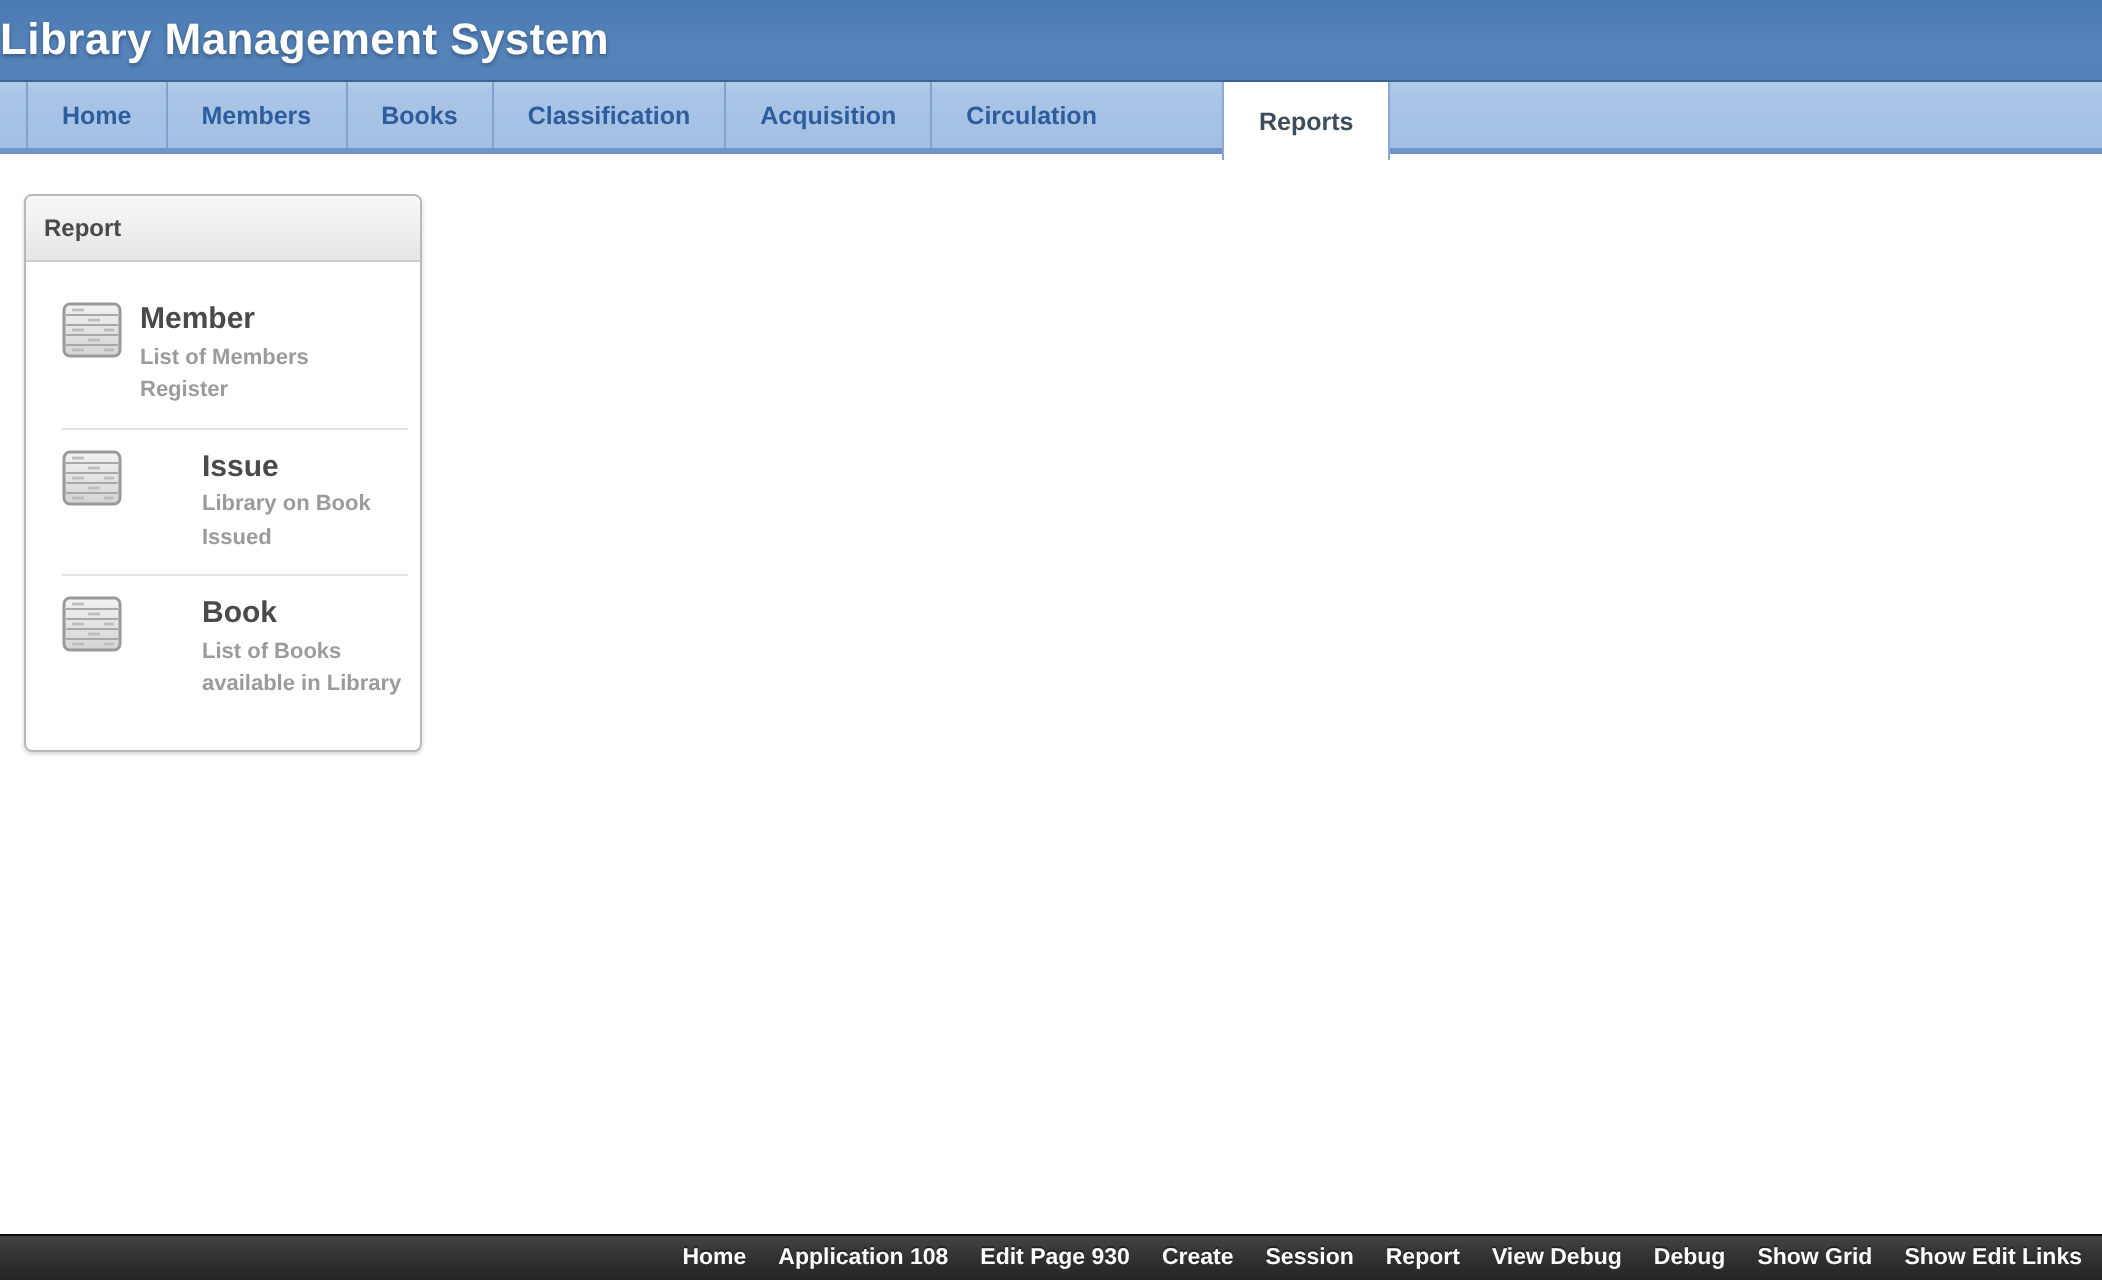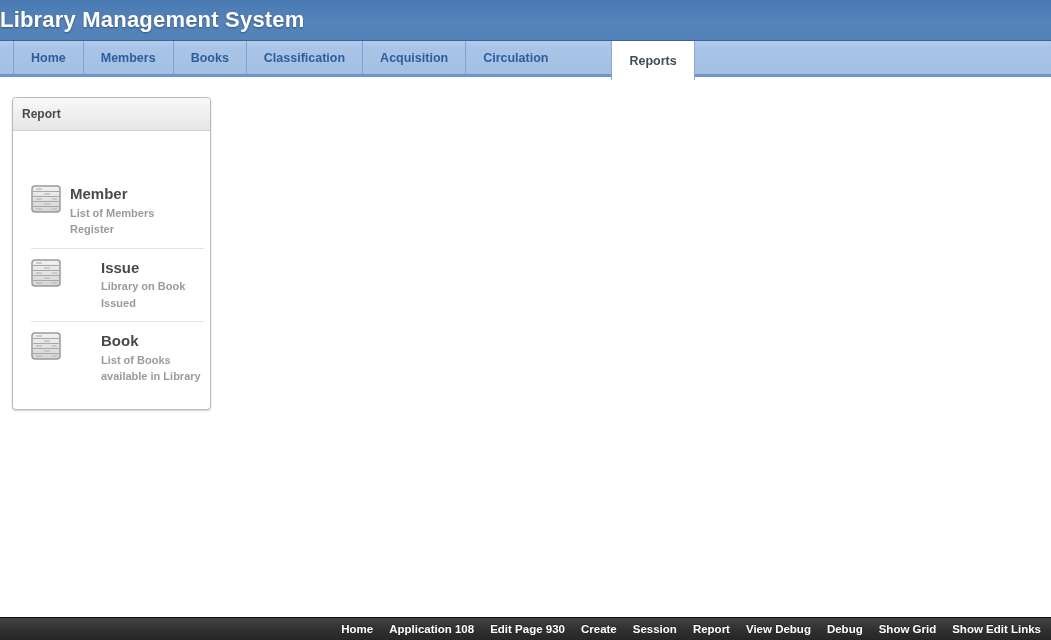--- a/index.html
+++ b/index.html
@@ -80,21 +80,20 @@
     align-items: center;
     padding-left: 9px;
   }
   .region-title {
     font-size: 12px;
     font-weight: bold;
     color: #4a4a4a;
   }
   .region-body {
     padding: 10px 6px 14px 18px;
-    margin-top: 34px;
   }
   .item {
     display: flex;
     gap: 9px;
     padding: 10px 0;
     text-decoration: none;
     cursor: pointer;
   }
   .item + .item { border-top: 1px solid #e3e3e3; gap: 40px; }
   .item-icon { flex: 0 0 30px; height: 28px; }

